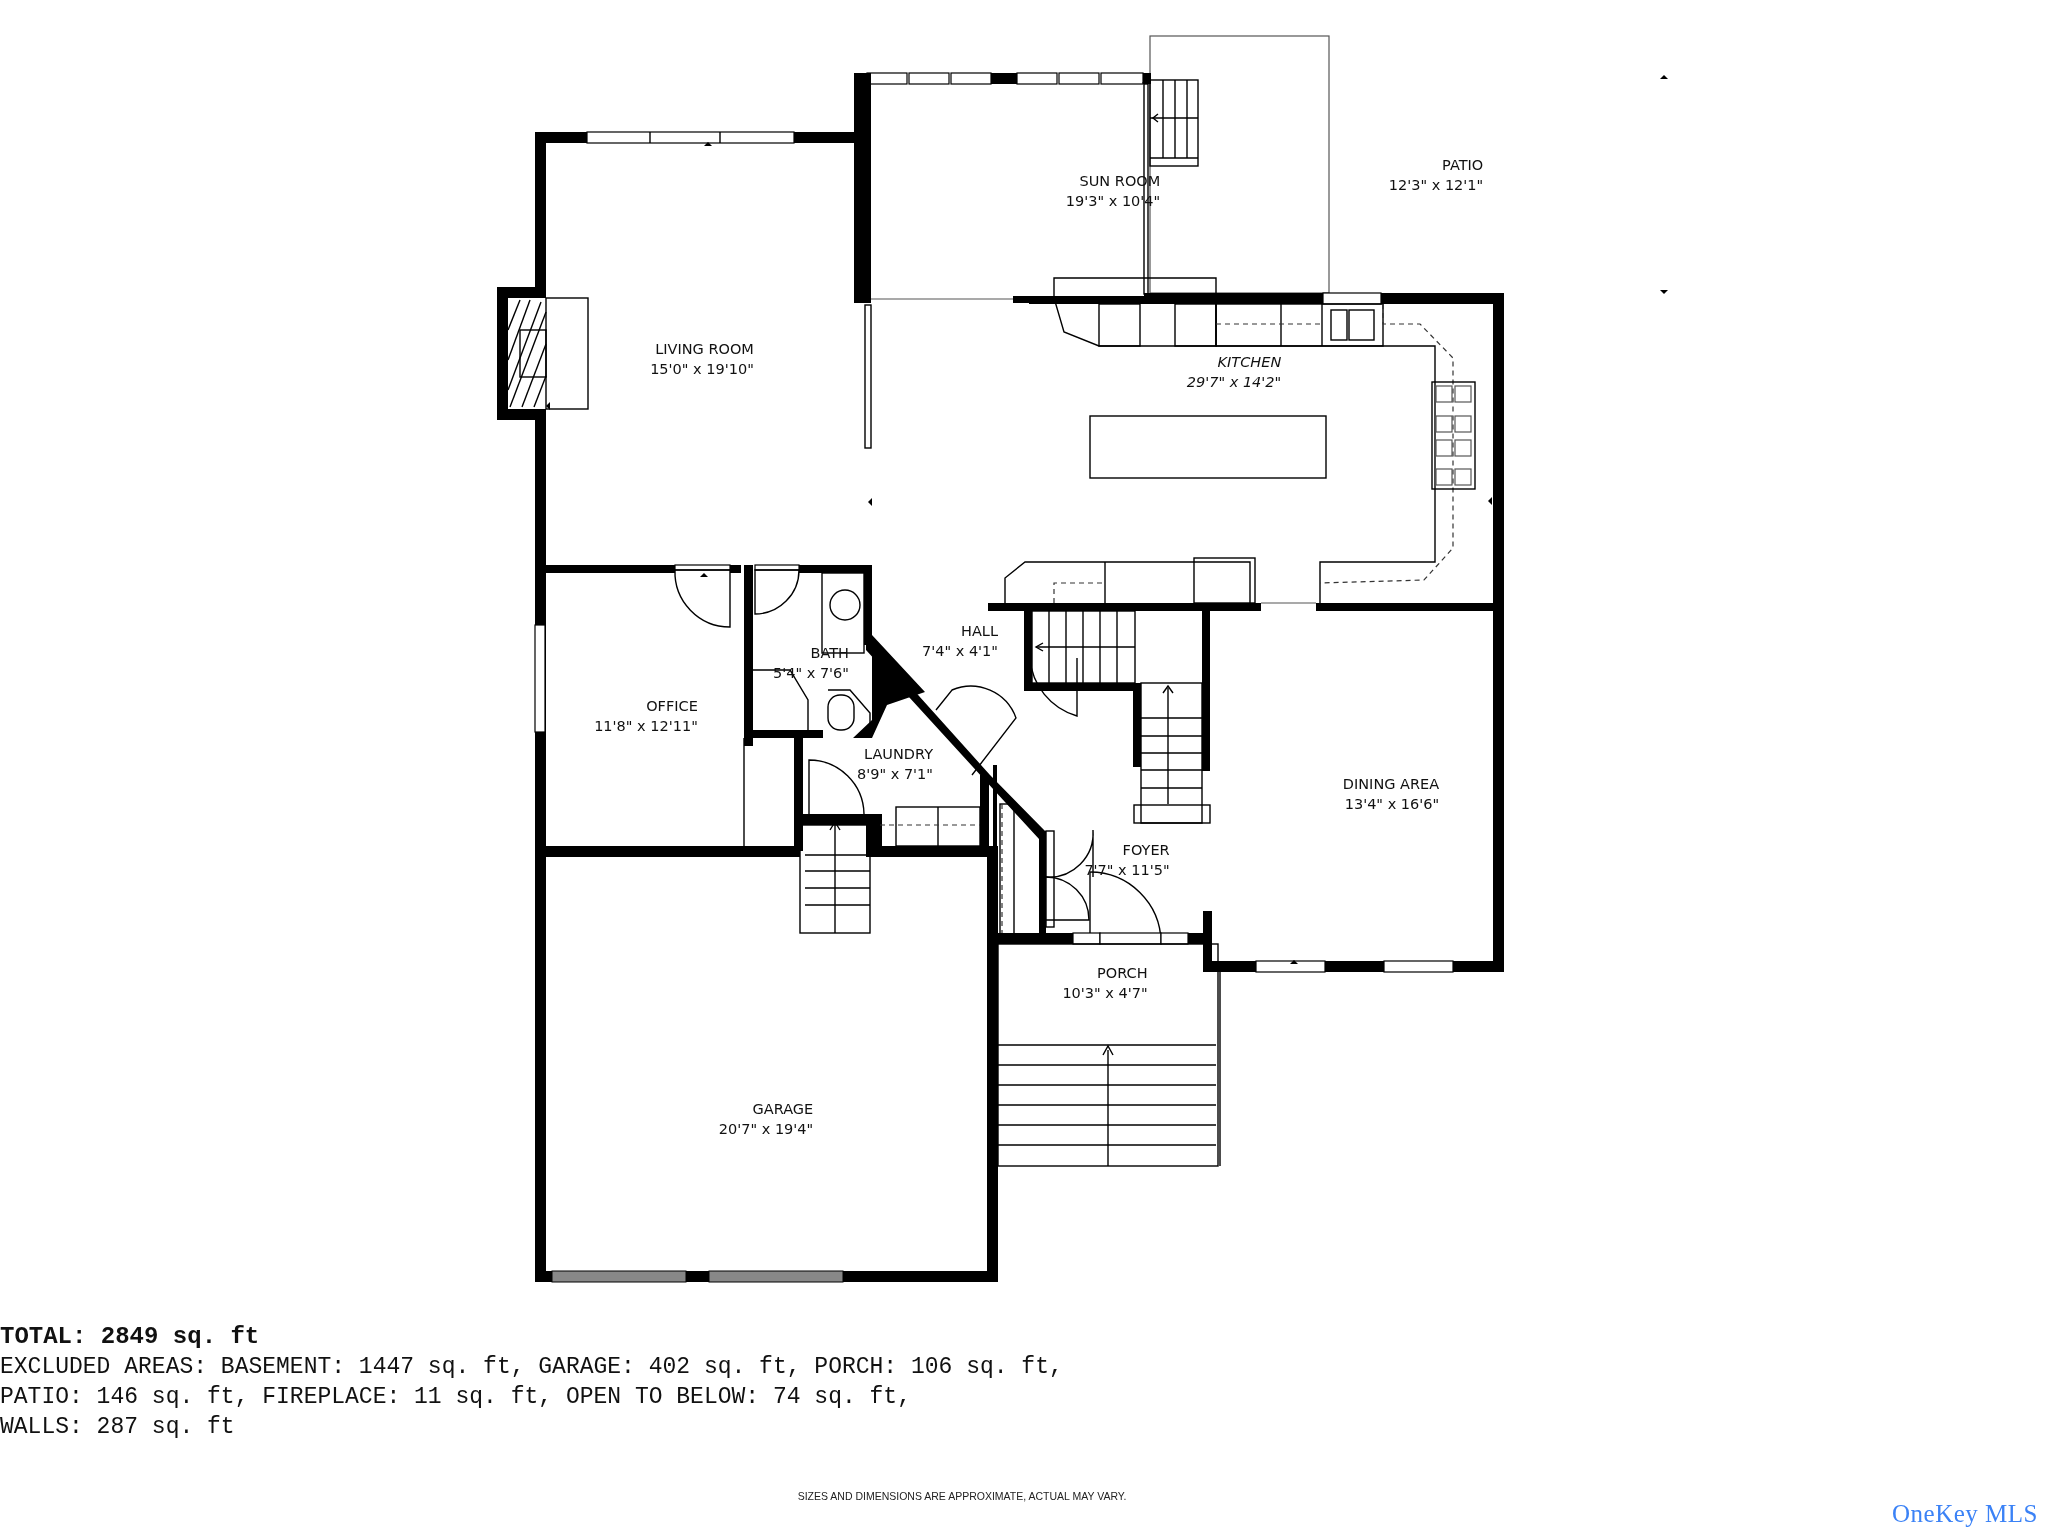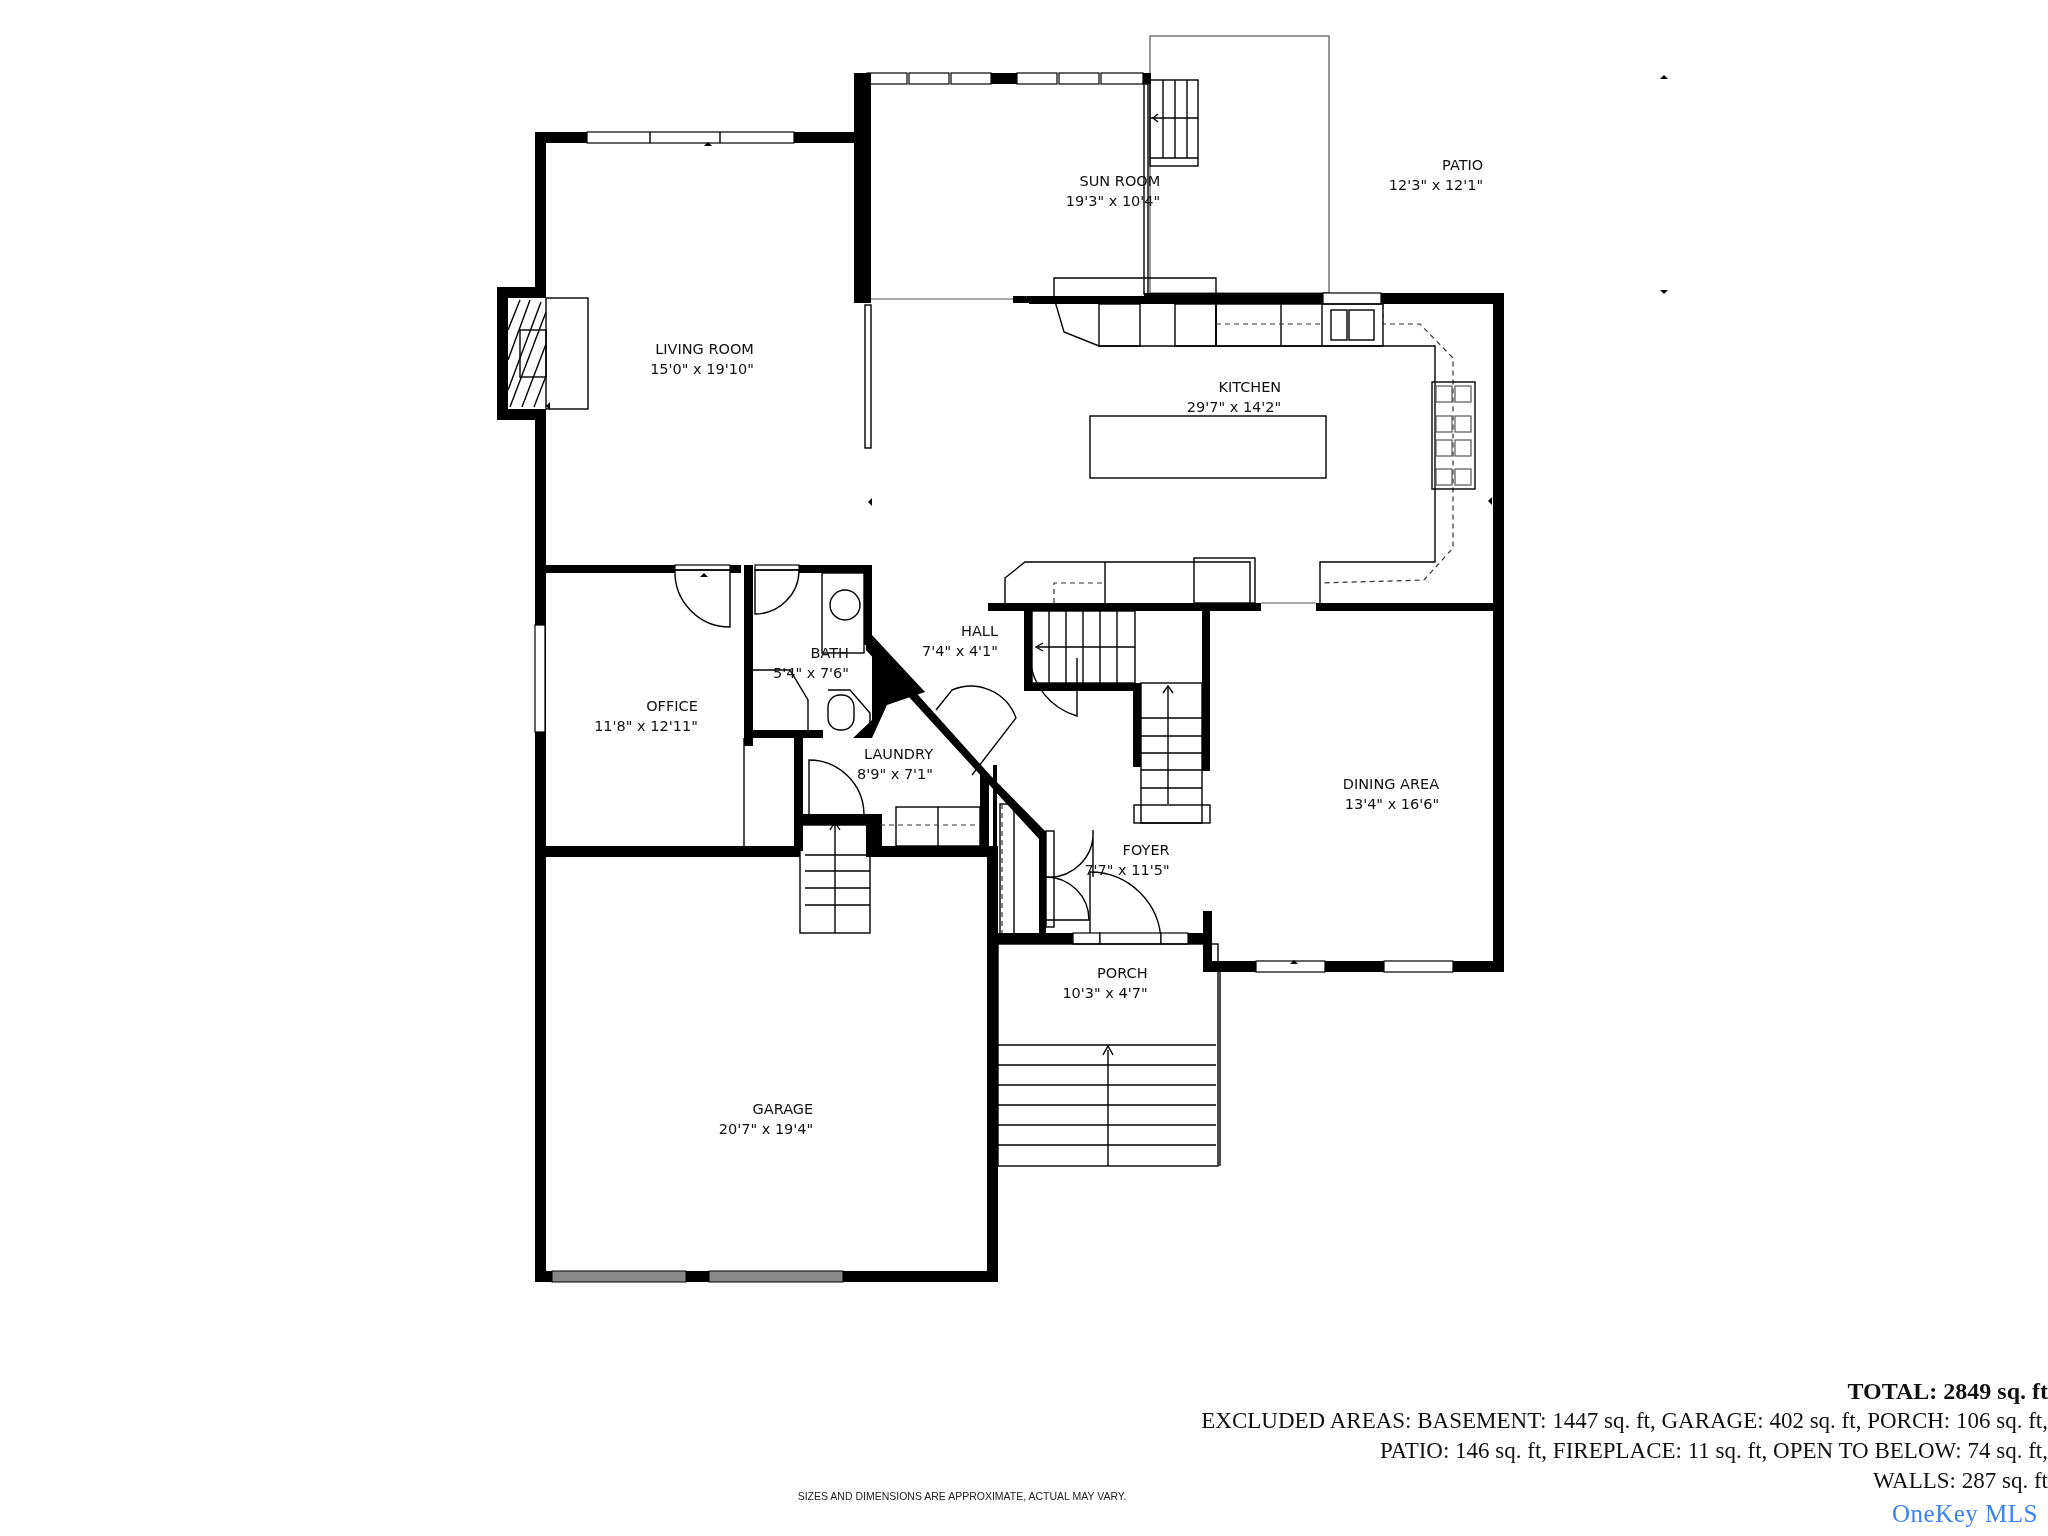--- a/index.html
+++ b/index.html
@@ -6,21 +6,21 @@
   body { width: 2048px; height: 1536px; position: relative; overflow: hidden; font-family: "DejaVu Sans", sans-serif; }
   #plan { position: absolute; left: 0; top: 0; width: 2048px; height: 1536px; }
   .wall { fill: #000; }
   .thin { fill: none; stroke: #000; stroke-width: 1.4; }
   .thin-g { fill: none; stroke: #555; stroke-width: 1.2; }
   .dash { fill: none; stroke: #333; stroke-width: 1.2; stroke-dasharray: 5 4; }
   .win { fill: #fff; stroke: #000; stroke-width: 1.2; }
   .gwin { fill: #888; stroke: #000; stroke-width: 1; }
   .room-label { position: absolute; transform: translateX(-50%); text-align: right; color: #111; font-family: "DejaVu Sans", sans-serif; font-size: 14.5px; line-height: 20px; white-space: nowrap; }
   .room-label span { display: block; }
-  .summary { position: absolute; left: 0; width: 2048px; top: 1376px; text-align: right; color: #111; font-family: Liberation Serif, serif; }
+  .summary { position: absolute; left: 0; width: 2048px; top: 1322px; text-align: left; color: #111; font-family: Liberation Mono, monospace; }
   .summary .total { font-weight: bold; font-size: 24px; line-height: 30px; }
   .summary .line { font-size: 23px; line-height: 30px; }
   .disclaimer { position: absolute; top: 1490px; left: 0; width: 1924px; text-align: center; font-family: "Liberation Sans", sans-serif; font-size: 10.5px; color: #222; }
   .watermark { position: absolute; right: 10px; bottom: 8px; font-family: Liberation Serif, serif; font-size: 25px; color: #3b82f6; letter-spacing: 0.5px; }
   .marker { fill: #000; }
 </style>
 </head>
 <body>
 
 <svg id="plan" viewBox="0 0 2048 1536" xmlns="http://www.w3.org/2000/svg">
@@ -269,21 +269,21 @@
   <span>19'3" x 10'4"</span>
 </div>
 <div class="room-label" style="left:1436px; top:155px;">
   <span>PATIO</span>
   <span>12'3" x 12'1"</span>
 </div>
 <div class="room-label" style="left:702px; top:339px;">
   <span>LIVING ROOM</span>
   <span>15'0" x 19'10"</span>
 </div>
-<div class="room-label" style="left:1234px; top:377px;">
+<div class="room-label" style="left:1234px; top:352px;font-style:italic;">
   <span>KITCHEN</span>
   <span>29'7" x 14'2"</span>
 </div>
 <div class="room-label" style="left:646px; top:696px;">
   <span>OFFICE</span>
   <span>11'8" x 12'11"</span>
 </div>
 <div class="room-label" style="left:811px; top:643px;">
   <span>BATH</span>
   <span>5'4" x 7'6"</span>

